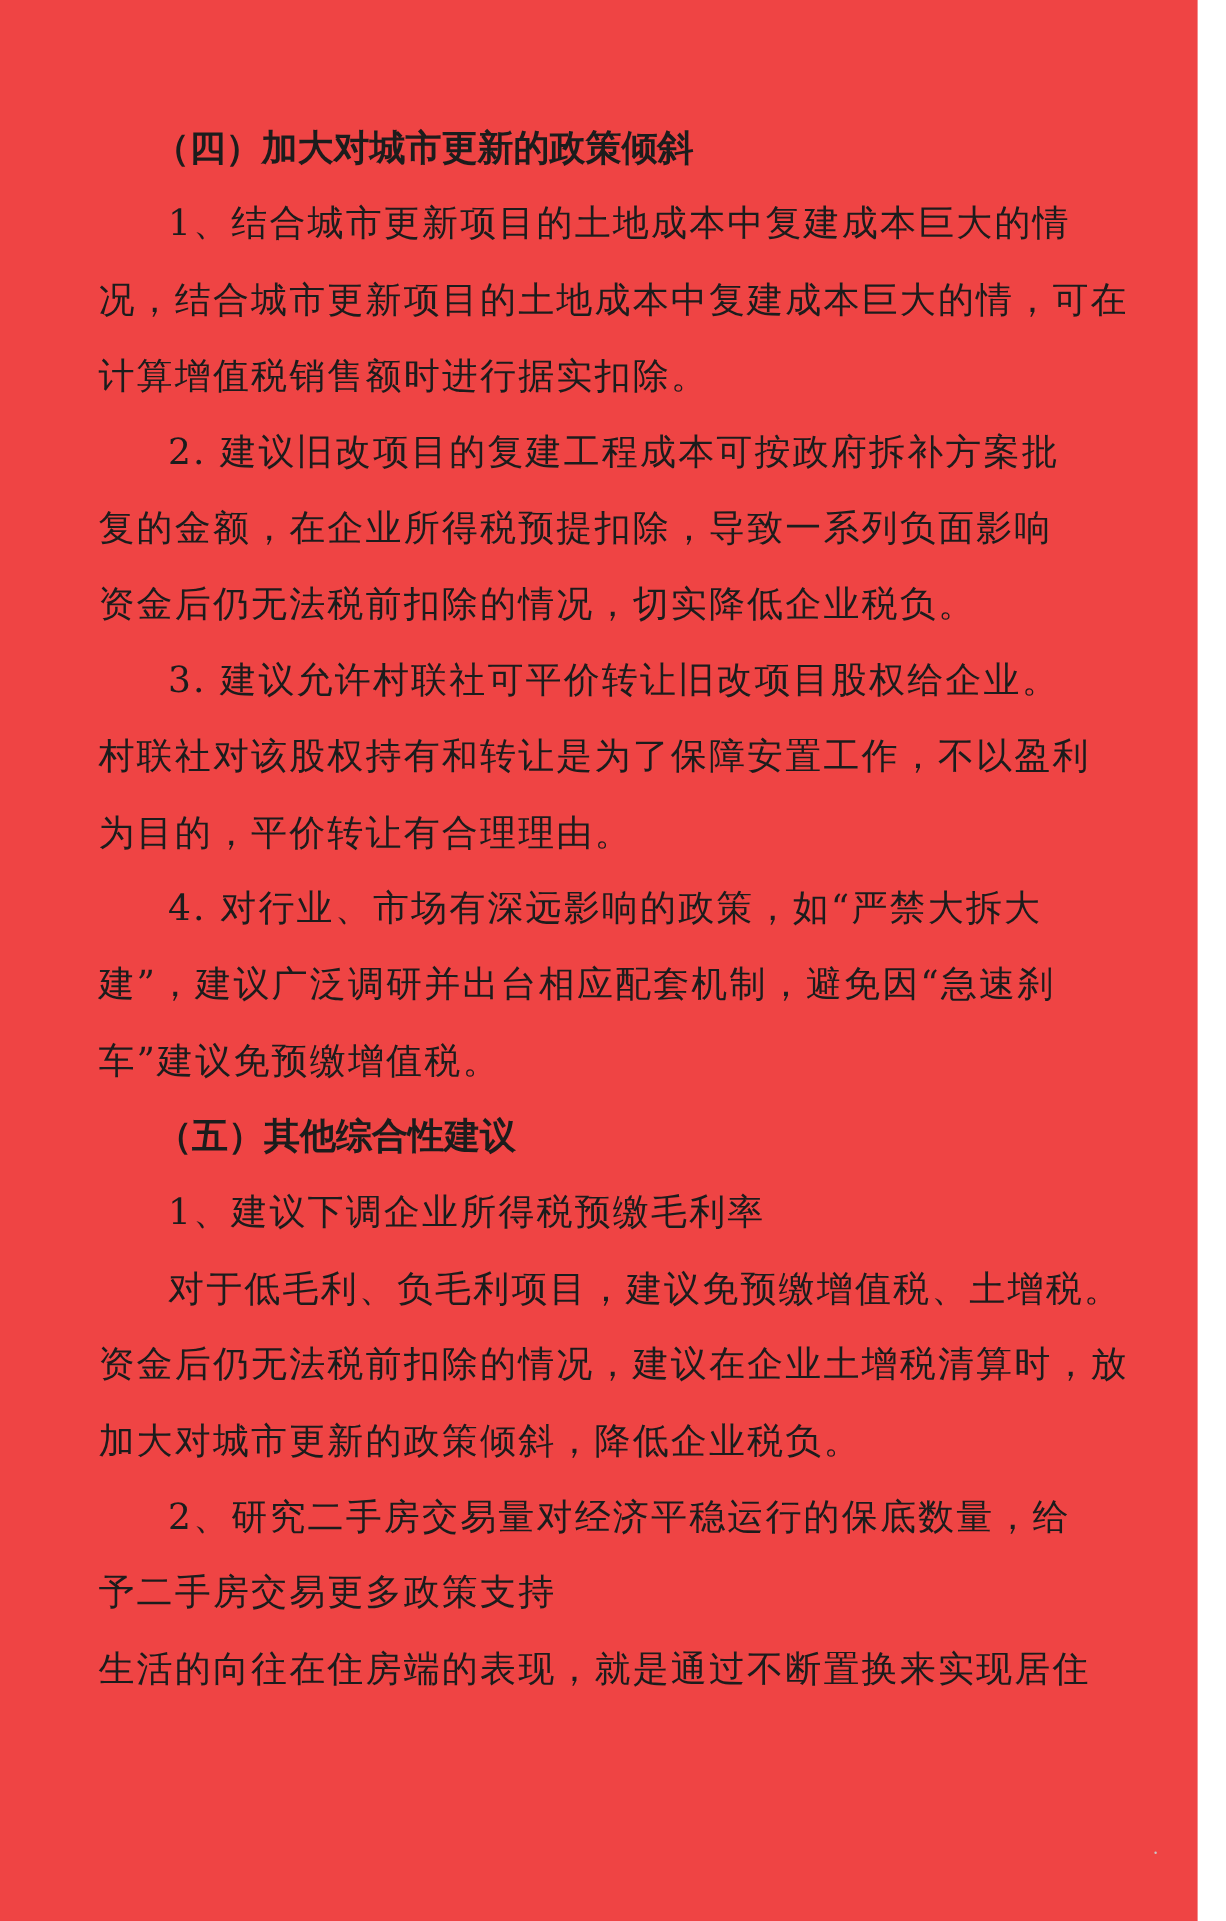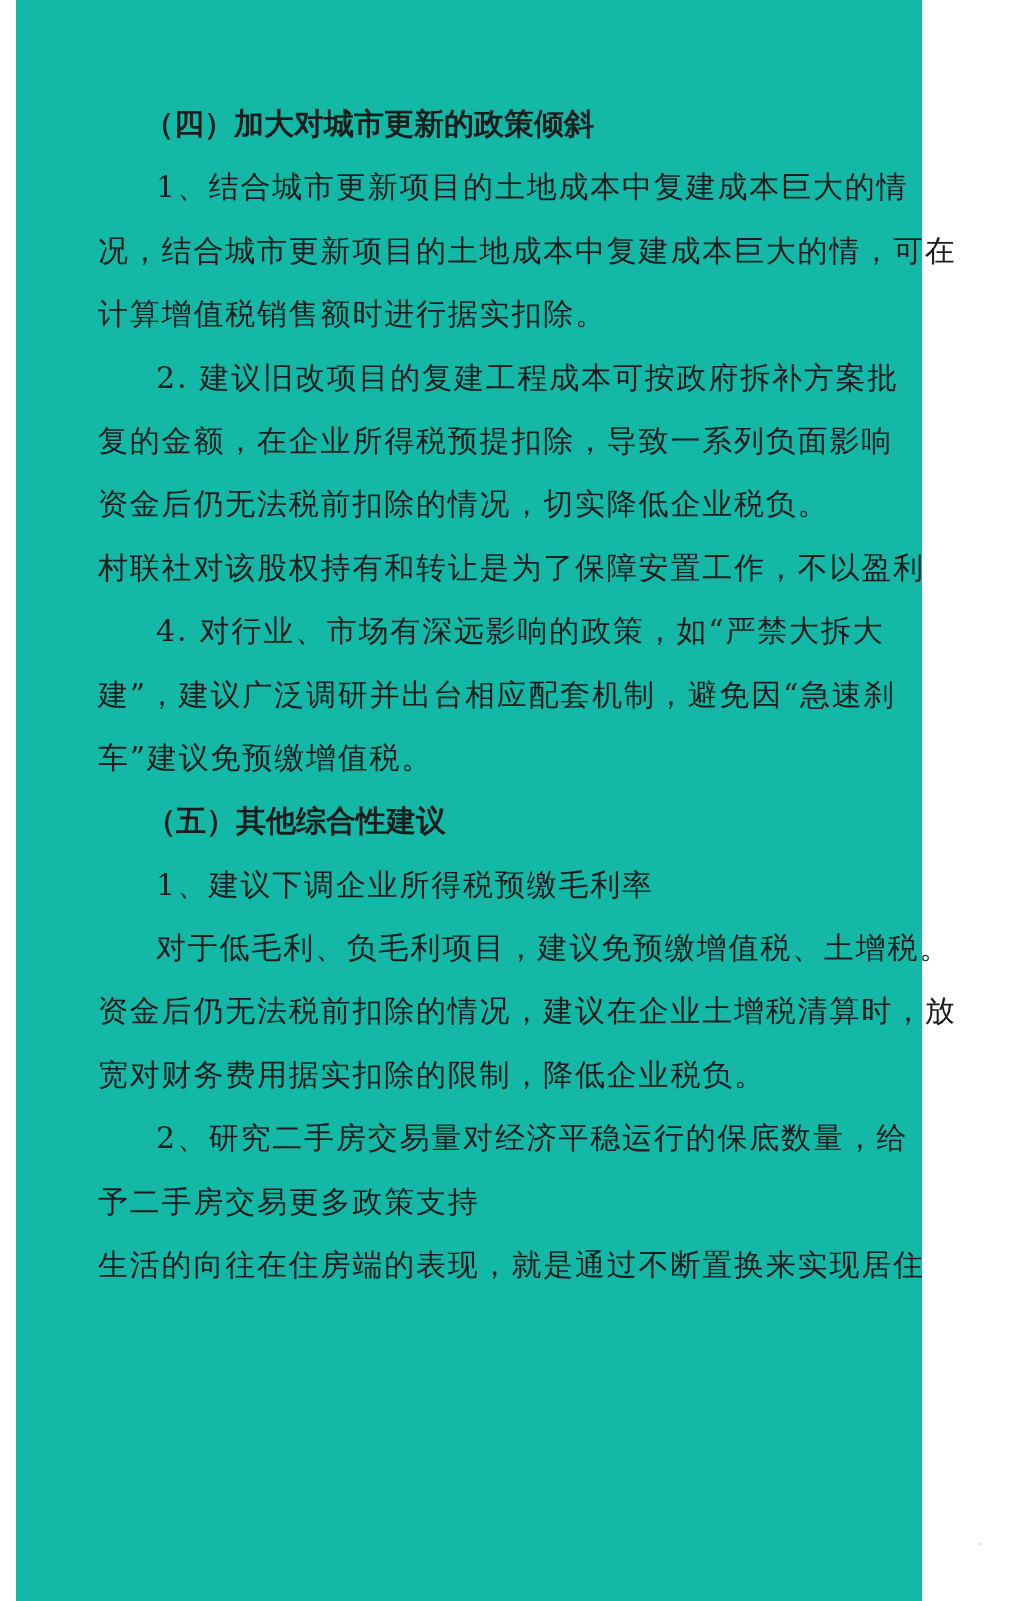--- a/index.html
+++ b/index.html
@@ -10,24 +10,24 @@
     body {
       width: 1022px;
       height: 1601px;
       position: relative;
       overflow: hidden;
       color: #1c1c1c;
       font-family: "DejaVu Serif", "Liberation Serif", serif;
     }
     .page {
       position: absolute;
-      left: 16px; top: 0;
-      width: 906px;
+      left: 0; top: 0;
+      width: 998px;
       height: 1601px;
-      background: #14b8a6;
+      background: #ef4444;
     }
     .content {
       position: absolute;
       left: 82px;
       top: 92px;
       width: 840px;
     }
     .line {
       height: 63.4px;
       line-height: 63.4px;
@@ -70,27 +70,29 @@
 
 <div class="page">
   <div class="content">
     <div class="line heading h4">（四）加大对城市更新的政策倾斜</div>
     <div class="line indent">1、结合城市更新项目的土地成本中复建成本巨大的情</div>
     <div class="line">况，结合城市更新项目的土地成本中复建成本巨大的情，可在</div>
     <div class="line">计算增值税销售额时进行据实扣除。</div>
     <div class="line indent">2. 建议旧改项目的复建工程成本可按政府拆补方案批</div>
     <div class="line">复的金额，在企业所得税预提扣除，导致一系列负面影响</div>
     <div class="line">资金后仍无法税前扣除的情况，切实降低企业税负。</div>
+    <div class="line indent">3. 建议允许村联社可平价转让旧改项目股权给企业。</div>
     <div class="line">村联社对该股权持有和转让是为了保障安置工作，不以盈利</div>
+    <div class="line">为目的，平价转让有合理理由。</div>
     <div class="line indent">4. 对行业、市场有深远影响的政策，如“严禁大拆大</div>
     <div class="line">建”，建议广泛调研并出台相应配套机制，避免因“急速刹</div>
     <div class="line">车”建议免预缴增值税。</div>
     <div class="line heading h5">（五）其他综合性建议</div>
     <div class="line indent">1、建议下调企业所得税预缴毛利率</div>
     <div class="line indent">对于低毛利、负毛利项目，建议免预缴增值税、土增税。</div>
     <div class="line">资金后仍无法税前扣除的情况，建议在企业土增税清算时，放</div>
-    <div class="line">宽对财务费用据实扣除的限制，降低企业税负。</div>
+    <div class="line">加大对城市更新的政策倾斜，降低企业税负。</div>
     <div class="line indent">2、研究二手房交易量对经济平稳运行的保底数量，给</div>
     <div class="line">予二手房交易更多政策支持</div>
     <div class="line">生活的向往在住房端的表现，就是通过不断置换来实现居住</div>
   </div>
   <div class="speck"></div>
 </div>
 
 </body></html>

